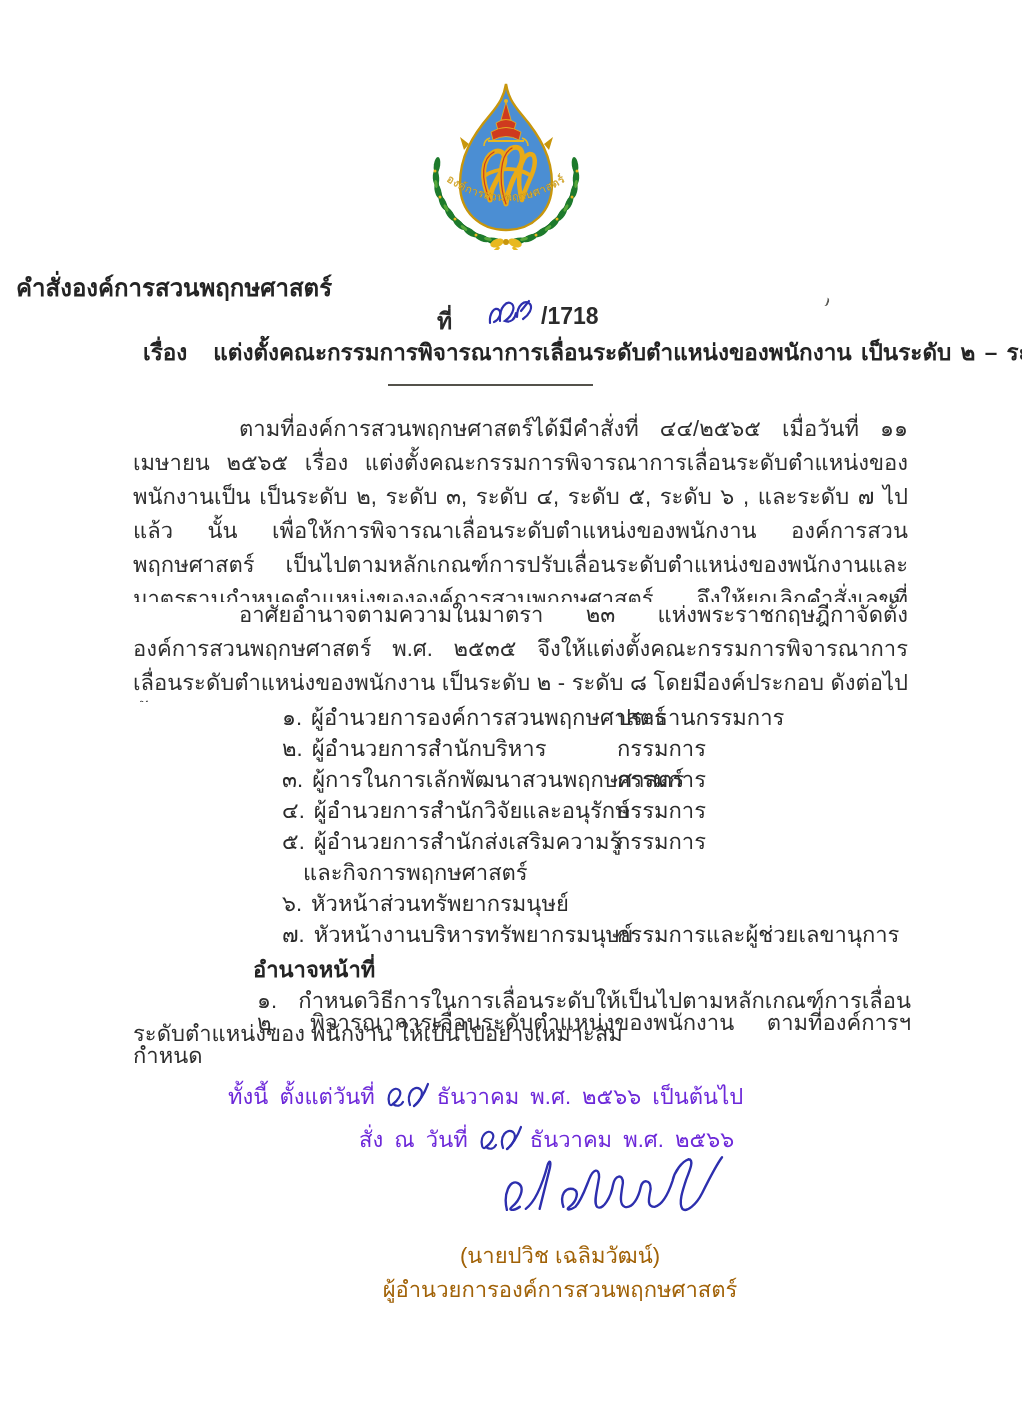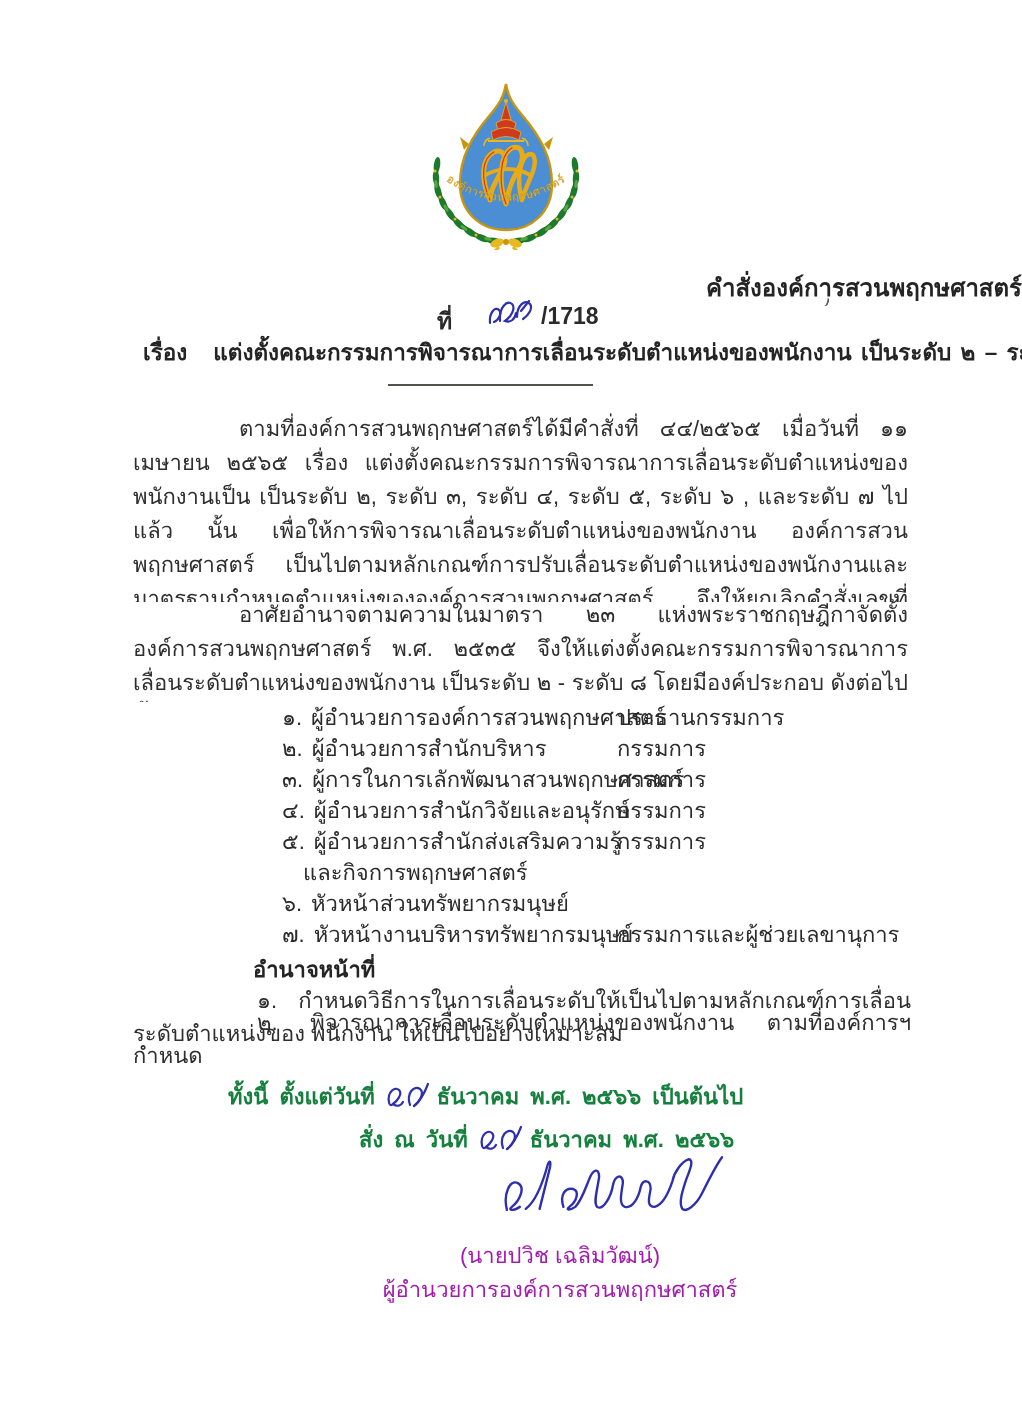--- a/index.html
+++ b/index.html
@@ -1,46 +1,46 @@
 <!DOCTYPE html>
 <html><head>
 <meta charset="utf-8">
 <style>
   html,body{margin:0;padding:0;background:#ffffff;}
   .page{
     position:relative;width:1022px;height:1405px;background:#ffffff;overflow:hidden;
     font-family:"Liberation Sans","DejaVu Sans",sans-serif;color:#2b2b2b;
   }
   .abs{position:absolute;}
-  .center-line{left:0;right:0;text-align:right;}
+  .center-line{left:0;right:0;text-align:left;}
   .doc-title{top:268px;font-size:24px;font-weight:bold;color:#242424;padding-left:16px;}
   .order-label{top:303px;left:437px;font-size:23px;font-weight:bold;}
   .order-scribble{top:294px;left:484px;width:52px;height:38px;}
   .order-year{top:303px;left:541px;font-size:23px;font-weight:bold;}
   .subject-line{top:334px;left:143px;font-size:22.5px;font-weight:bold;color:#242424;white-space:nowrap;}
   .subject-line .subject-text{margin-left:26px;word-spacing:3px;}
   .divider{top:384px;left:388px;width:205px;height:2px;background:#54524b;}
   .para{left:133px;width:775px;font-size:22px;line-height:34px;text-align:justify;margin:0;color:#2e2e2e;}
   .p1{top:412px;height:190px;text-indent:106px;overflow:hidden;}
   .p2{top:598px;height:104px;text-indent:106px;overflow:hidden;}
   .committee{top:702px;left:282px;width:626px;font-size:22px;}
   .crow{position:relative;line-height:31px;min-height:31px;white-space:nowrap;}
   .crow .num{margin-right:9px;}
   .crow .crole{position:absolute;left:335px;top:0;text-align:center;}
   .pos2{padding-left:21px;line-height:31px;}
   .duties-header{top:952px;left:253px;font-size:22px;font-weight:bold;color:#242424;}
   .duty{left:133px;width:778px;font-size:22px;line-height:33px;margin:0;text-align:justify;color:#2e2e2e;}
   .d1{top:984px;text-indent:124px;height:68px;overflow:hidden;}
   .d2{top:1006px;text-indent:124px;}
-  .dateline{font-size:22px;color:#15803d;word-spacing:5px;white-space:nowrap;font-weight:bold;}
+  .dateline{font-size:22px;color:#6d28d9;word-spacing:5px;white-space:nowrap;}
   .effective{top:1078px;left:228px;}
   .issued{top:1121px;left:315px;margin-left:44px;}
   .day-scribble{width:46px;height:34px;vertical-align:middle;margin:0 8px 6px 8px;}
   .signature{top:1152px;left:497px;width:228px;height:80px;}
-  .sig-block{left:360px;width:400px;text-align:center;font-size:22px;color:#a21caf;}
+  .sig-block{left:360px;width:400px;text-align:center;font-size:22px;color:#a16207;}
   .sig-name{top:1238px;}
   .sig-title{top:1272px;}
   .stray-mark{top:297px;left:822px;width:5px;height:9px;border-right:2px solid #5a5a55;border-radius:60% 60% 60% 60%;transform:rotate(18deg);}
 </style>
 </head>
 <body>
 
 <div class="page">
 
   <svg class="abs" style="top:78px;left:424px;" width="165" height="172" viewBox="0 0 165 172" aria-hidden="true">

